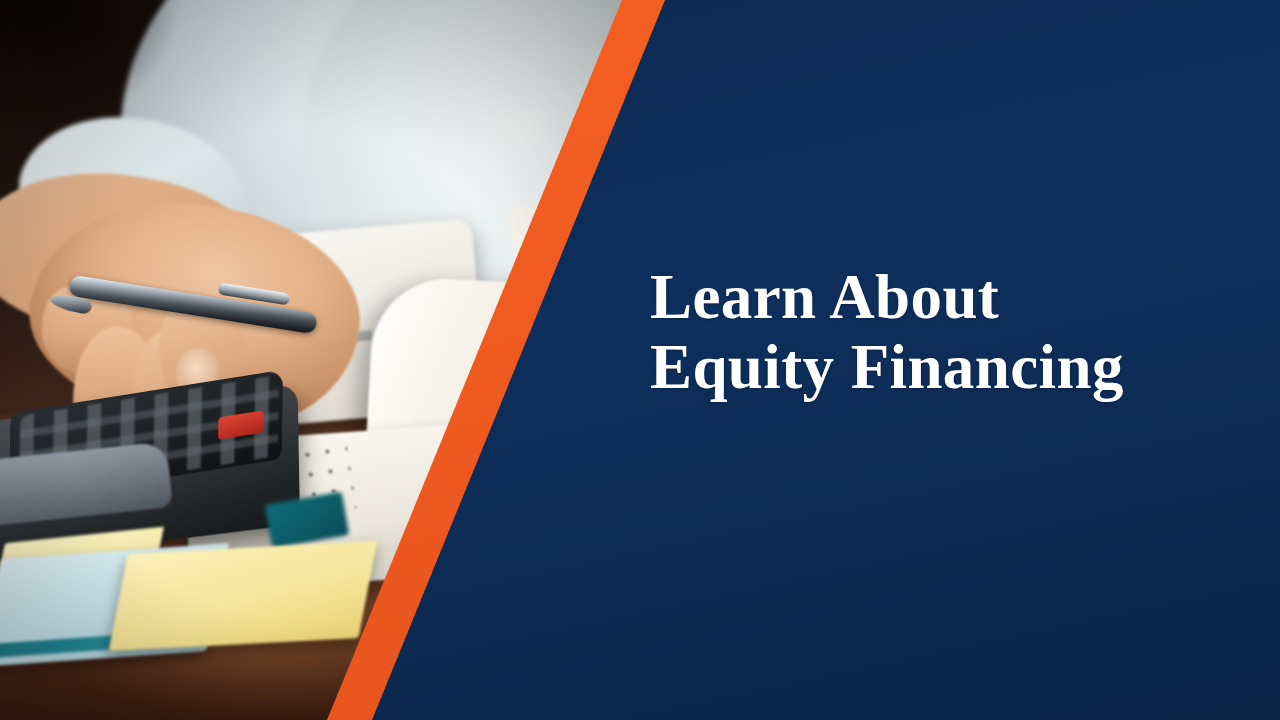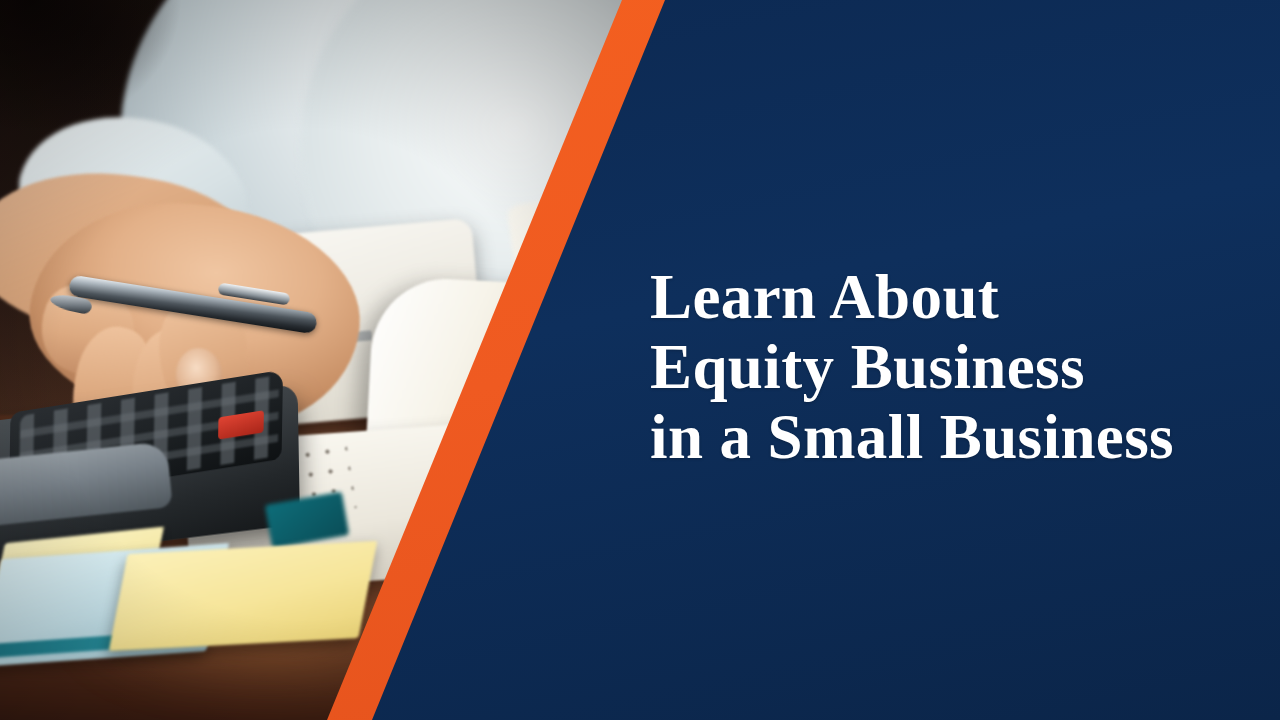--- a/index.html
+++ b/index.html
@@ -567,17 +567,16 @@
     </div>
     <div class="band-blue-sheen"></div>
   </div>
 
   <div class="band band-navy"></div>
 
   <div class="band band-orange"></div>
 
   <div class="title-block">
     <div class="title-line">Learn About</div>
-    <div class="title-line">Equity Business</div>
-    <div class="title-line">in a Small Business</div>
+    <div class="title-line">Equity Financing</div>
   </div>
 
 </div>
 
 </body></html>

